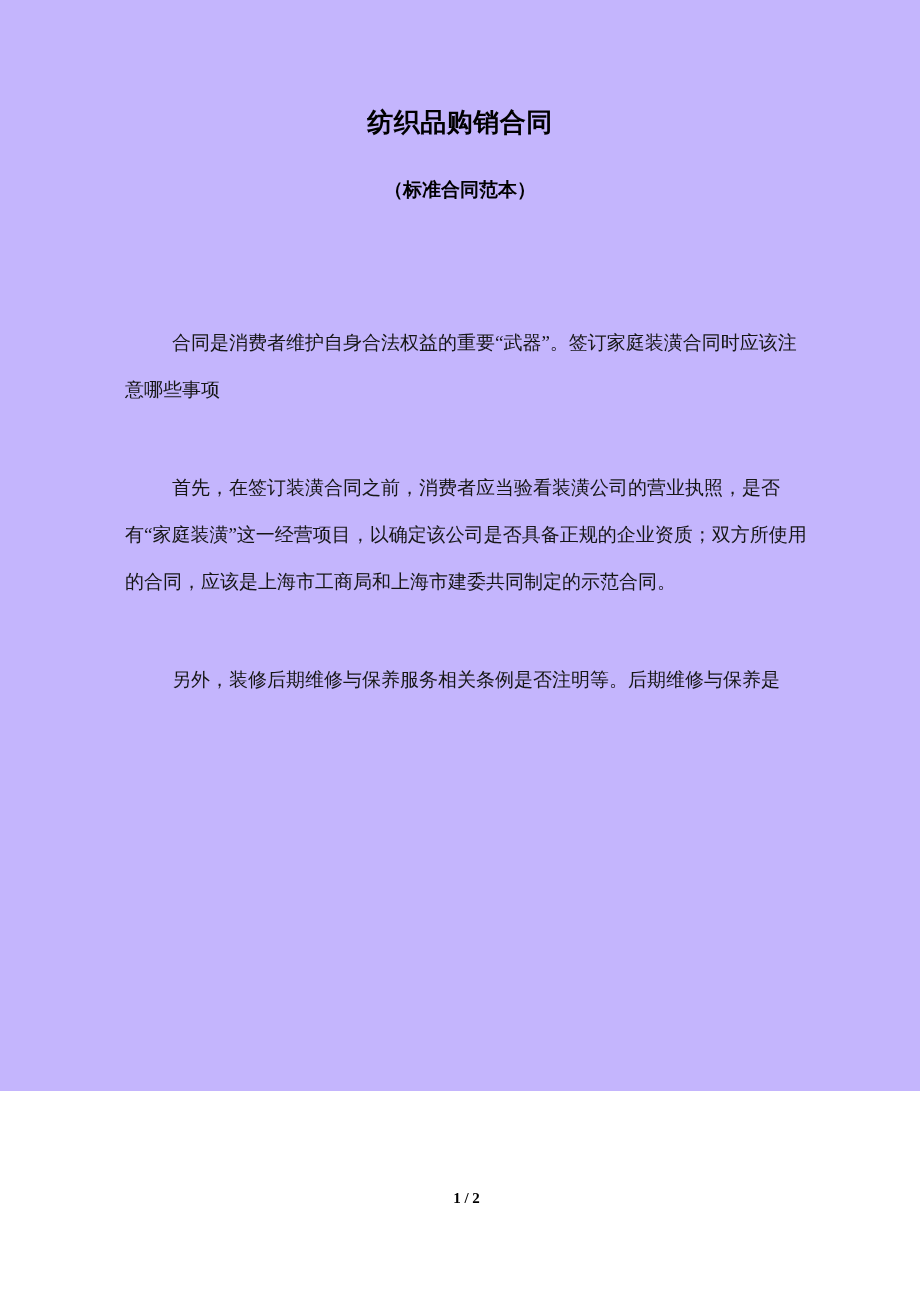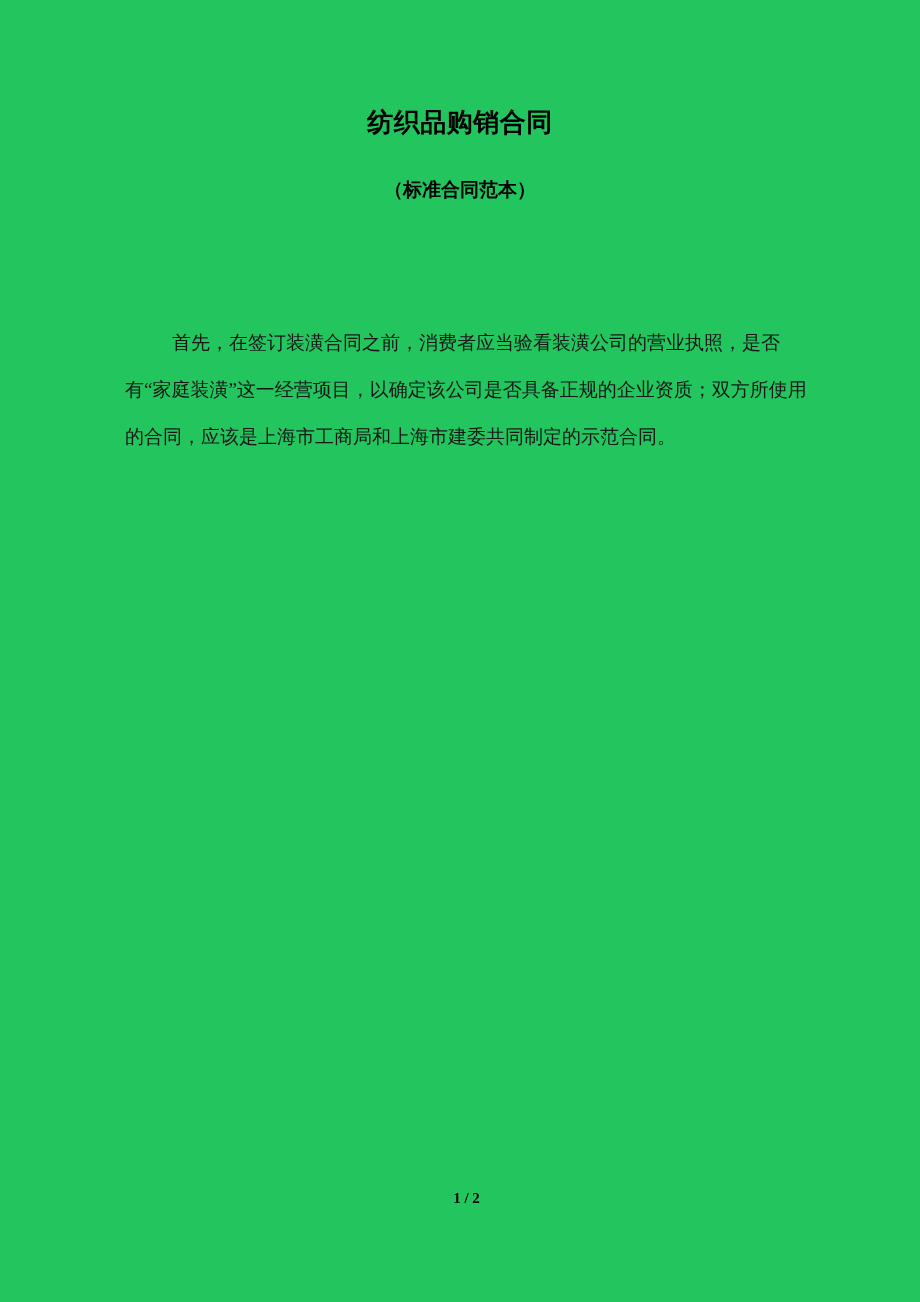--- a/index.html
+++ b/index.html
@@ -8,22 +8,22 @@
     background: #ffffff;
   }
   body {
     width: 920px;
     height: 1302px;
     overflow: hidden;
   }
   .page {
     position: relative;
     width: 920px;
-    height: 1302px;
-    background: #22c55e;
+    height: 1091px;
+    background: #c4b5fd;
     font-family: "Liberation Serif", serif;
     color: #161616;
     box-sizing: border-box;
   }
   .doc-title {
     margin: 0;
     padding-top: 105px;
     text-align: center;
     font-family: "DejaVu Sans", sans-serif;
     font-weight: 700;
@@ -70,18 +70,20 @@
 </head>
 <body>
 
 <div class="page">
 
   <h1 class="doc-title">纺织品购销合同</h1>
 
   <h2 class="doc-subtitle">（标准合同范本）</h2>
 
   <div class="content">
+    <p>合同是消费者维护自身合法权益的重要“武器”。签订家庭装潢合同时应该注意哪些事项</p>
     <p>首先，在签订装潢合同之前，消费者应当验看装潢公司的营业执照，是否有“家庭装潢”这一经营项目，以确定该公司是否具备正规的企业资质；双方所使用的合同，应该是上海市工商局和上海市建委共同制定的示范合同。</p>
+    <p>另外，装修后期维修与保养服务相关条例是否注明等。后期维修与保养是</p>
   </div>
 
   <div class="page-num">1 / 2</div>
 
 </div>
 
 </body></html>

